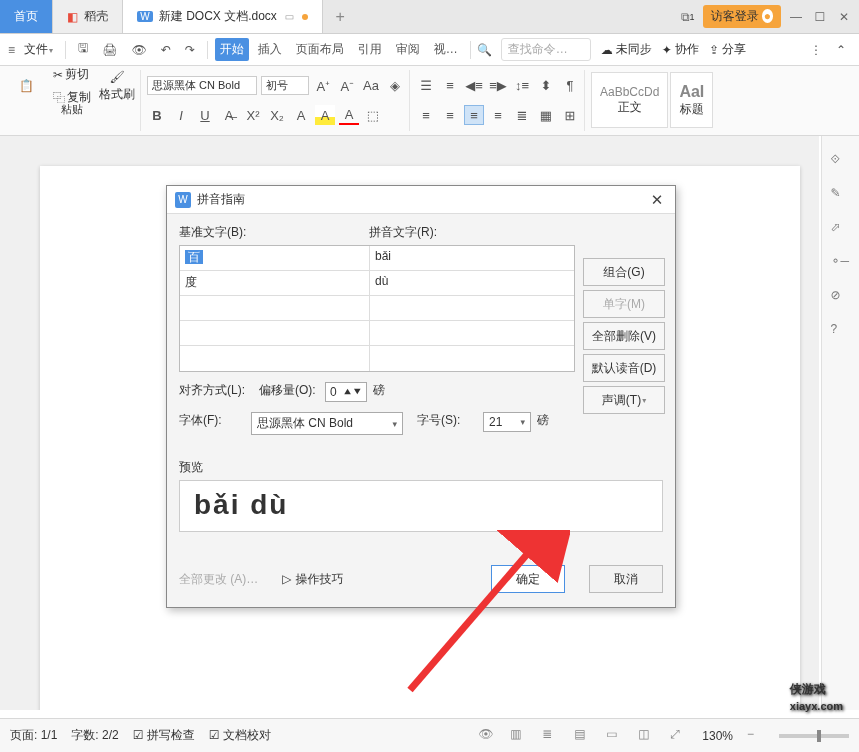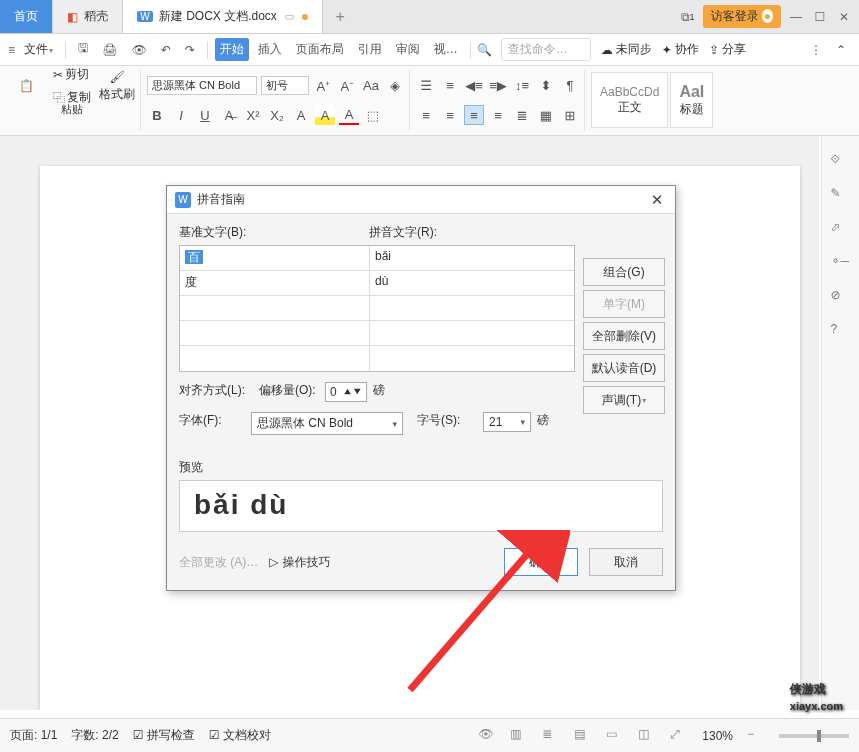--- a/index.html
+++ b/index.html
@@ -56,21 +56,21 @@
 .side-btns{position:absolute;left:416px;top:44px;width:82px;display:flex;flex-direction:column;gap:4px}
 .side-btn{height:28px;border:1px solid #bbb;background:#f6f6f6;display:flex;align-items:center;justify-content:center;font-size:12px}
 .side-btn.disabled{color:#aaa}
 .form-row{display:flex;align-items:flex-start;gap:6px;margin-top:10px}
 .form-row label{width:66px}
 .combo{border:1px solid #aaa;background:#fff;padding:2px 5px;font-size:12px;display:flex;align-items:center;justify-content:space-between}
 .combo .arr{font-size:9px;color:#666}
 .spin{border:1px solid #aaa;background:#fff;width:42px;padding:2px 4px;font-size:12px;display:flex;justify-content:space-between;align-items:center}
 .preview-lbl{margin-top:24px}
 .preview-box{border:1px solid #ccc;background:#fff;height:52px;margin-top:4px;padding:8px 14px;font-size:28px;font-weight:bold;letter-spacing:2px}
-.dlg-footer{display:flex;align-items:center;gap:11px;margin-top:16px}
+.dlg-footer{display:flex;align-items:center;gap:24px;margin-top:33px}
 .link-btn{color:#2a7ad1;display:flex;align-items:center;gap:4px}
 .link-btn.gray{color:#aaa}
 .dlg-footer .spacer{flex:1}
 .dlg-btn{width:74px;height:28px;border:1px solid #bbb;background:#f2f2f2;display:flex;align-items:center;justify-content:center}
 .dlg-btn.primary{border:1px solid #4a90e2;color:#333;background:#fff}
 .arrow-annot{position:absolute;left:350px;top:530px;pointer-events:none}
 .watermark{position:absolute;right:16px;bottom:40px;color:#fff;font-size:28px;font-weight:bold;text-shadow:1px 1px 3px #000}
 .watermark .sub{font-size:11px;display:block;text-align:right}
 .dd{font-size:8px;color:#888;margin-left:1px}
 svg{display:block}

